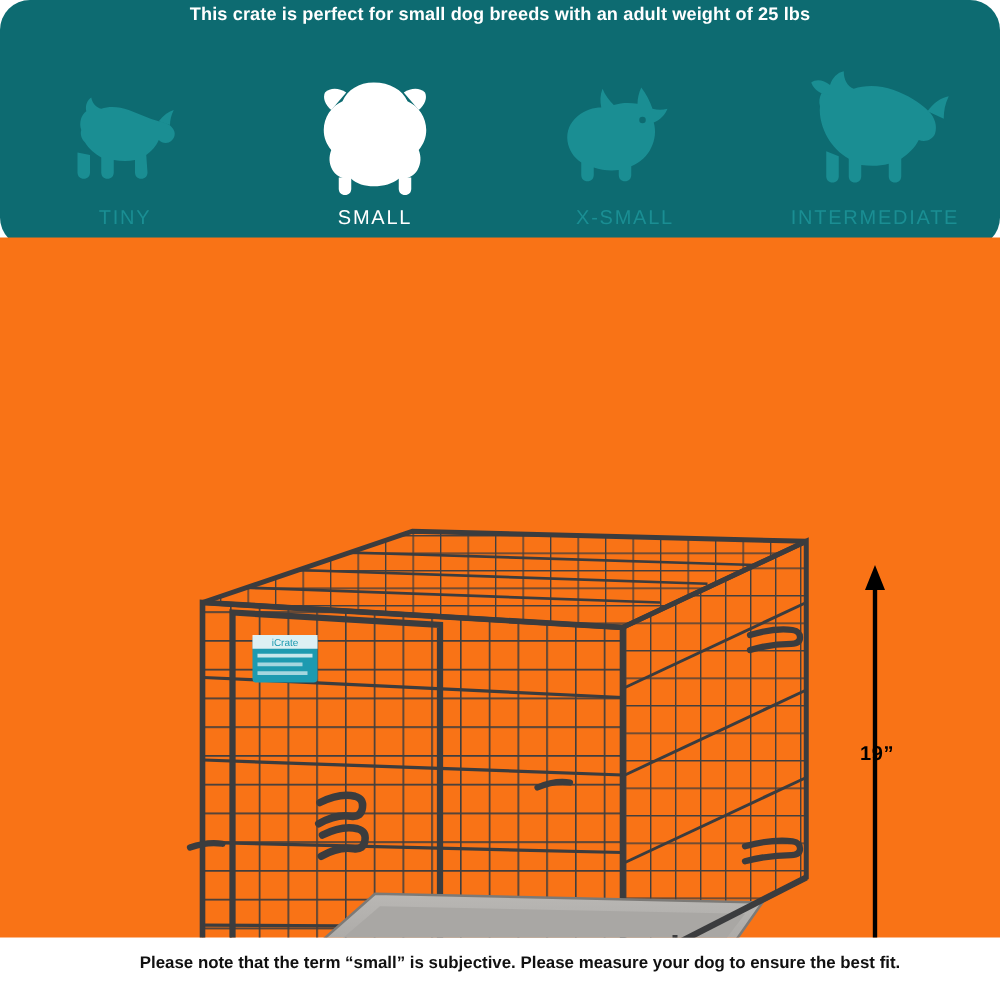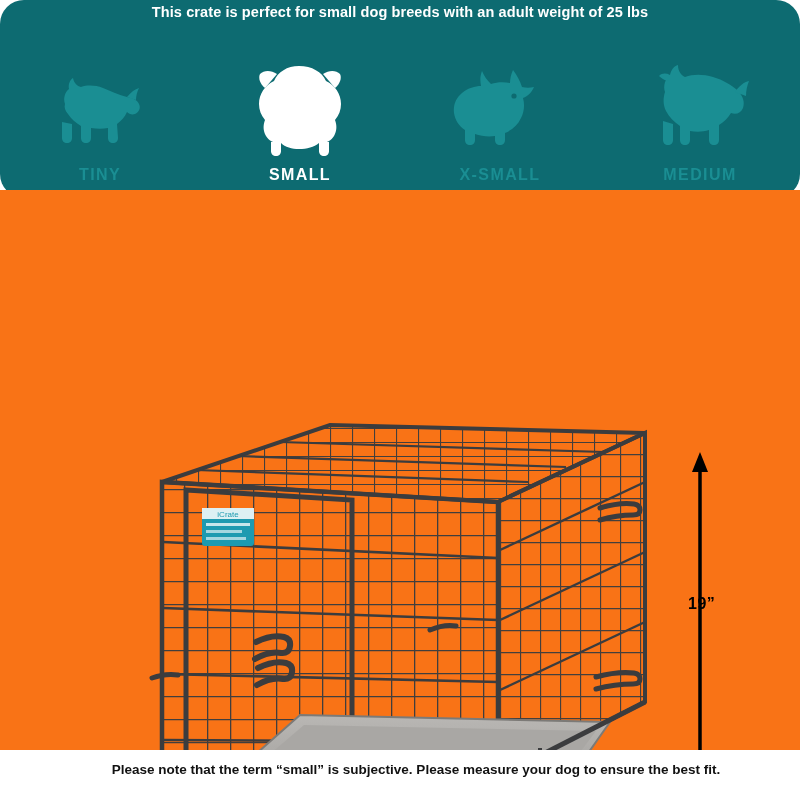--- a/index.html
+++ b/index.html
@@ -58,21 +58,21 @@
     flex-direction: column;
     align-items: center;
     justify-content: flex-end;
   }
   .dog-silhouette {
     display: block;
   }
   .size-label {
     margin-top: 4px;
     font-size: 16px;
-    font-weight: bold;
+    font-weight: normal;
     letter-spacing: 1.4px;
     color: #1a8e93;
     text-align: left;
   }
   .size-cell.active .size-label {
     color: #ffffff;
   }
 
   
   #photo {
@@ -147,32 +147,32 @@
         <svg class="dog-silhouette" width="130" height="110" viewBox="0 0 130 110">
           <g fill="#1a8e93">
             <path d="M78,18 C74,12 70,10 66,12 C63,8 58,7 54,10 C50,13 49,18 51,22 C47,25 45,30 46,35 C40,35 33,37 28,41 C22,46 19,53 20,60 C21,66 24,71 29,74 L29,86 C29,89 27,91 24,91 C21,91 19,89 19,86 L19,72 C14,68 11,62 11,56 L11,54 C8,57 6,61 6,65 C6,70 8,74 12,77 L12,86 C12,89 10,91 7,91 L7,91 C7,91 7,91 7,91 Z" opacity="0"></path>
             <path d="M46,34 C40,34 33,36 27,41 C21,46 18,53 19,61 C20,68 24,74 30,78 L30,88 C30,91 32,93 35,93 C38,93 40,91 40,88 L40,82 C46,84 53,85 60,84 L60,88 C60,91 62,93 65,93 C68,93 70,91 70,88 L70,81 C77,78 83,73 86,66 C89,60 90,53 88,46 C93,44 97,40 99,35 C95,36 91,36 87,35 C85,29 82,23 78,18 C76,22 75,27 75,31 C69,30 62,30 56,32 C52,28 49,24 47,19 C45,24 45,29 46,34 Z"></path>
             <circle cx="79" cy="44" r="2.6" fill="#0d6b71"></circle>
           </g>
         </svg>
         <div class="size-label">X-SMALL</div>
       </div>
 
+
       <div class="size-cell">
-        <svg class="dog-silhouette" width="130" height="110" viewBox="0 0 130 110">
+        <svg class="dog-silhouette" width="140" height="115" viewBox="0 0 140 115">
           <g fill="#1a8e93">
-            <path d="M30,40 C28,34 30,27 35,23 C36,18 39,14 43,13 C43,19 46,23 50,25 C58,22 68,22 78,25 C88,28 97,33 103,39 C108,44 110,50 108,56 C106,61 101,63 96,61 C93,66 89,70 84,73 L84,88 C84,91 82,93 79,93 C76,93 74,91 74,88 L74,78 C68,80 61,80 55,79 L55,88 C55,91 53,93 50,93 C47,93 45,91 45,88 L45,74 C39,70 34,65 31,59 C28,53 28,46 30,40 Z"></path>
-            <path d="M38,72 L38,88 C38,91 36,93 33,93 C30,93 28,91 28,88 L28,69 Z"></path>
-            <path d="M100,40 C104,34 109,30 114,29 C112,34 111,39 111,44 Z"></path>
-            <path d="M35,23 C31,21 27,21 24,24 C27,27 31,29 35,29 Z"></path>
-          </g>
-        </svg>
-        <div class="size-label">MEDIUM</div>
-      </div>
-
+            <path d="M26,38 C24,31 28,24 34,21 C36,15 40,11 45,10 C45,17 48,22 53,24 C62,21 74,21 85,25 C96,29 106,35 113,42 C118,47 120,54 118,60 C116,65 110,67 105,65 C102,71 97,76 91,80 L91,94 C91,97 89,99 86,99 C83,99 81,97 81,94 L81,84 C74,86 66,86 59,85 L59,94 C59,97 57,99 54,99 C51,99 49,97 49,94 L49,80 C42,76 36,70 32,63 C28,56 25,46 26,38 Z"></path>
+            <path d="M41,78 L41,94 C41,97 39,99 36,99 C33,99 31,97 31,94 L31,74 Z"></path>
+            <path d="M112,42 C117,35 123,31 129,30 C126,36 125,42 125,48 Z"></path>
+            <path d="M34,21 C29,17 23,16 19,19 C21,25 27,29 34,29 Z"></path>
+          </g>
+        </svg>
+        <div class="size-label">INTERMEDIATE</div>
+      </div>
 
     </div>
   </div>
 
   <div id="photo">
     <svg width="800" height="560" viewBox="0 0 800 560">
       <defs>
         <linearGradient id="panGrad" x1="0" y1="0" x2="0" y2="1">
           <stop offset="0%" stop-color="#b9b7b4"></stop>
           <stop offset="100%" stop-color="#8d8b88"></stop>

